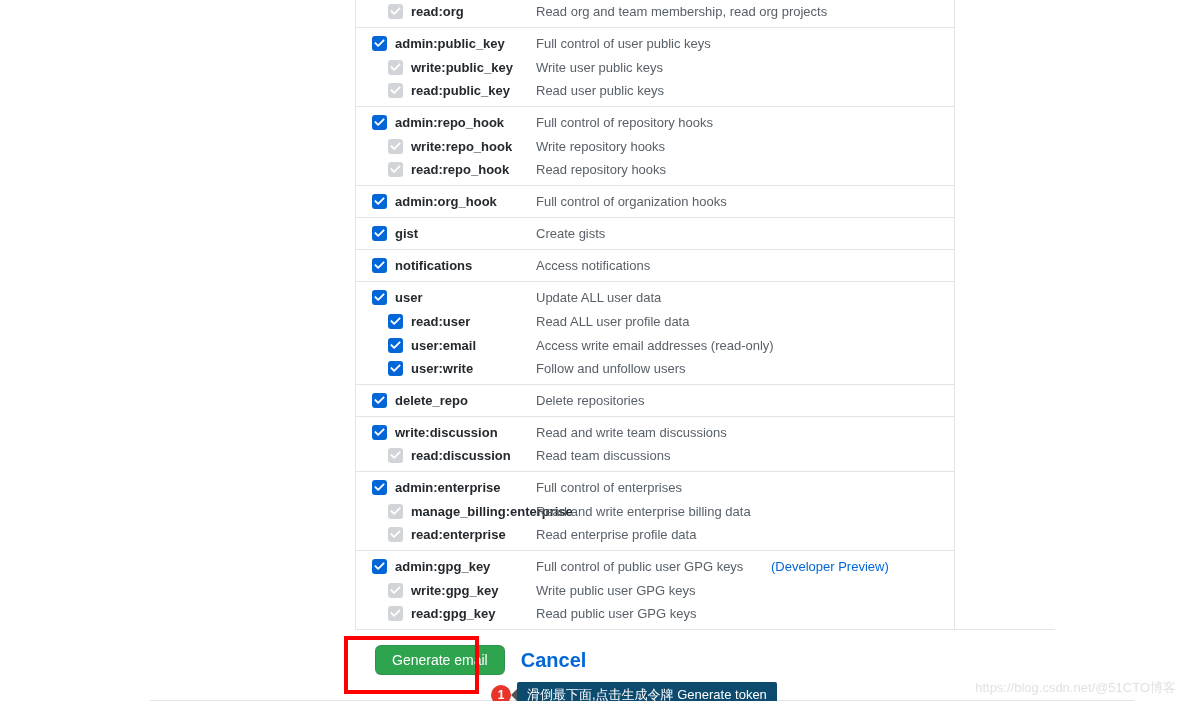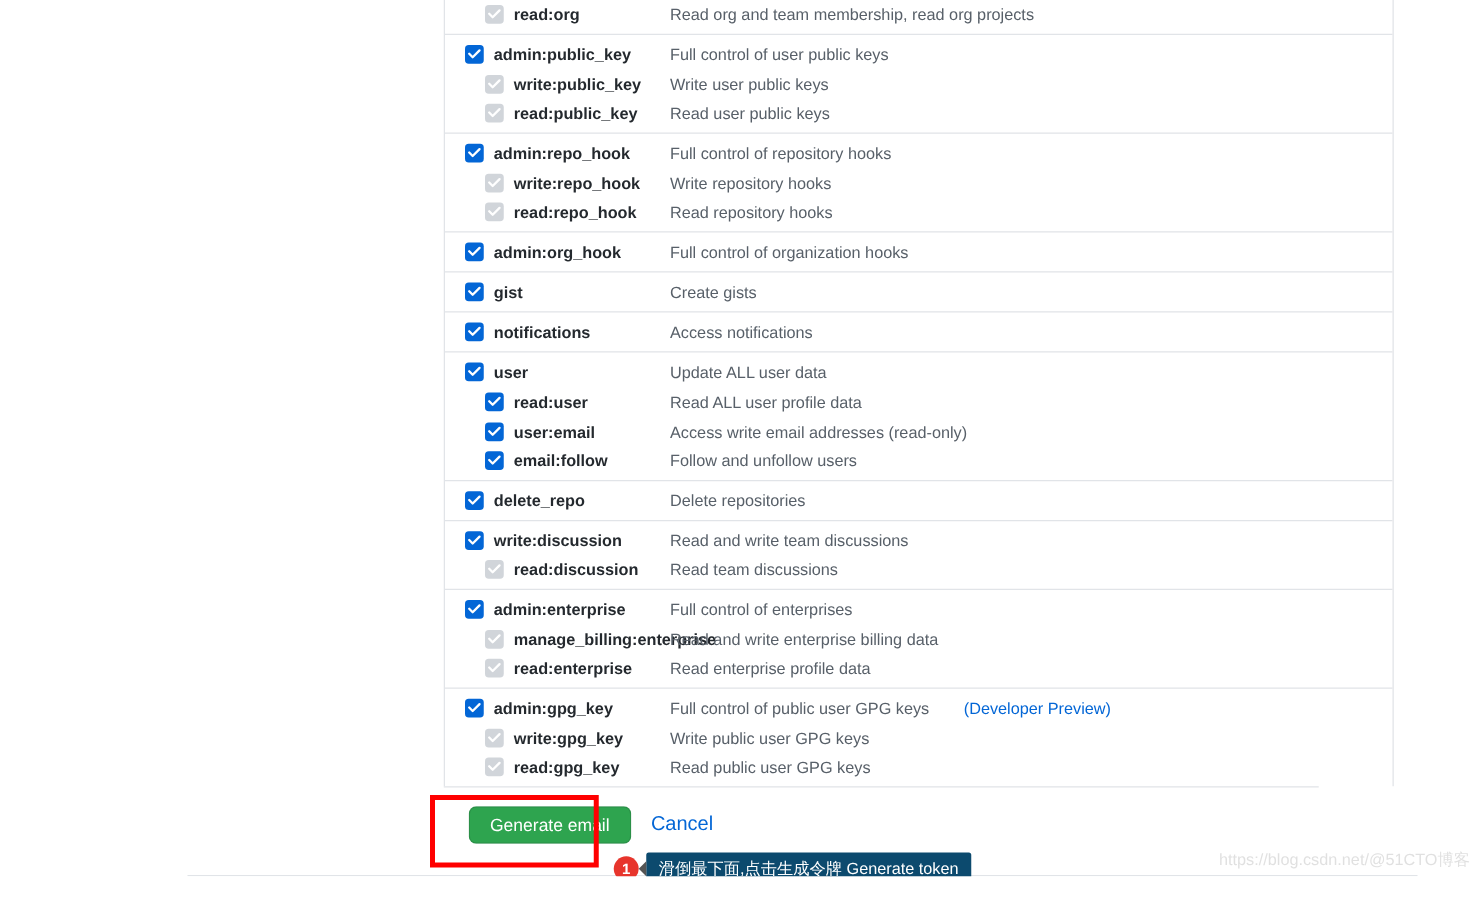--- a/index.html
+++ b/index.html
@@ -9,21 +9,21 @@
       color: #24292e;
       background: #fff;
     }
     .container {
       max-width: 1184px;
       margin: 0 auto;
       position: relative;
     }
     .scopes-list {
       margin-left: 355px;
-      width: 760px;
+      width: 600px;
       border: 1px solid #e1e4e8;
       border-top: none;
       border-bottom: none;
     }
     .scope-group {
       border-top: 1px solid #e1e4e8;
     }
     .scope-group:first-child {
       border-top: none;
     }
@@ -103,22 +103,23 @@
       font-size: 14px;
       font-weight: 500;
       padding: 6px 16px;
       border-radius: 6px;
       cursor: pointer;
     }
     .btn-cancel {
       color: #0366d6;
       background: transparent;
       border: none;
-      font-size: 16px;
+      font-size: 20px;
       cursor: pointer;
+      font-weight: bold;
     }
     .highlight-box {
       border: 4px solid #ff0000;
       position: absolute;
       pointer-events: none;
     }
     .annotation {
       position: absolute;
       display: flex;
       align-items: center;
@@ -330,21 +331,21 @@
           </div>
           <div class="scope-desc">Access write email addresses (read-only)</div>
         </div>
         <div class="scope-row last">
           <div class="checkbox-cell child">
             <span class="checkbox checked">
               <svg viewBox="0 0 12 12">
                 <path d="M10.5 2.5L4.5 8.5L1.5 5.5" stroke="#fff" stroke-width="2" fill="none" stroke-linecap="round" stroke-linejoin="round"></path>
               </svg>
             </span>
-            <span class="scope-name">email:follow</span>
+            <span class="scope-name">user:write</span>
           </div>
           <div class="scope-desc">Follow and unfollow users</div>
         </div>
       </div>
       <div class="scope-group">
         <div class="scope-row parent last">
           <div class="checkbox-cell">
             <span class="checkbox checked">
               <svg viewBox="0 0 12 12">
                 <path d="M10.5 2.5L4.5 8.5L1.5 5.5" stroke="#fff" stroke-width="2" fill="none" stroke-linecap="round" stroke-linejoin="round"></path>

